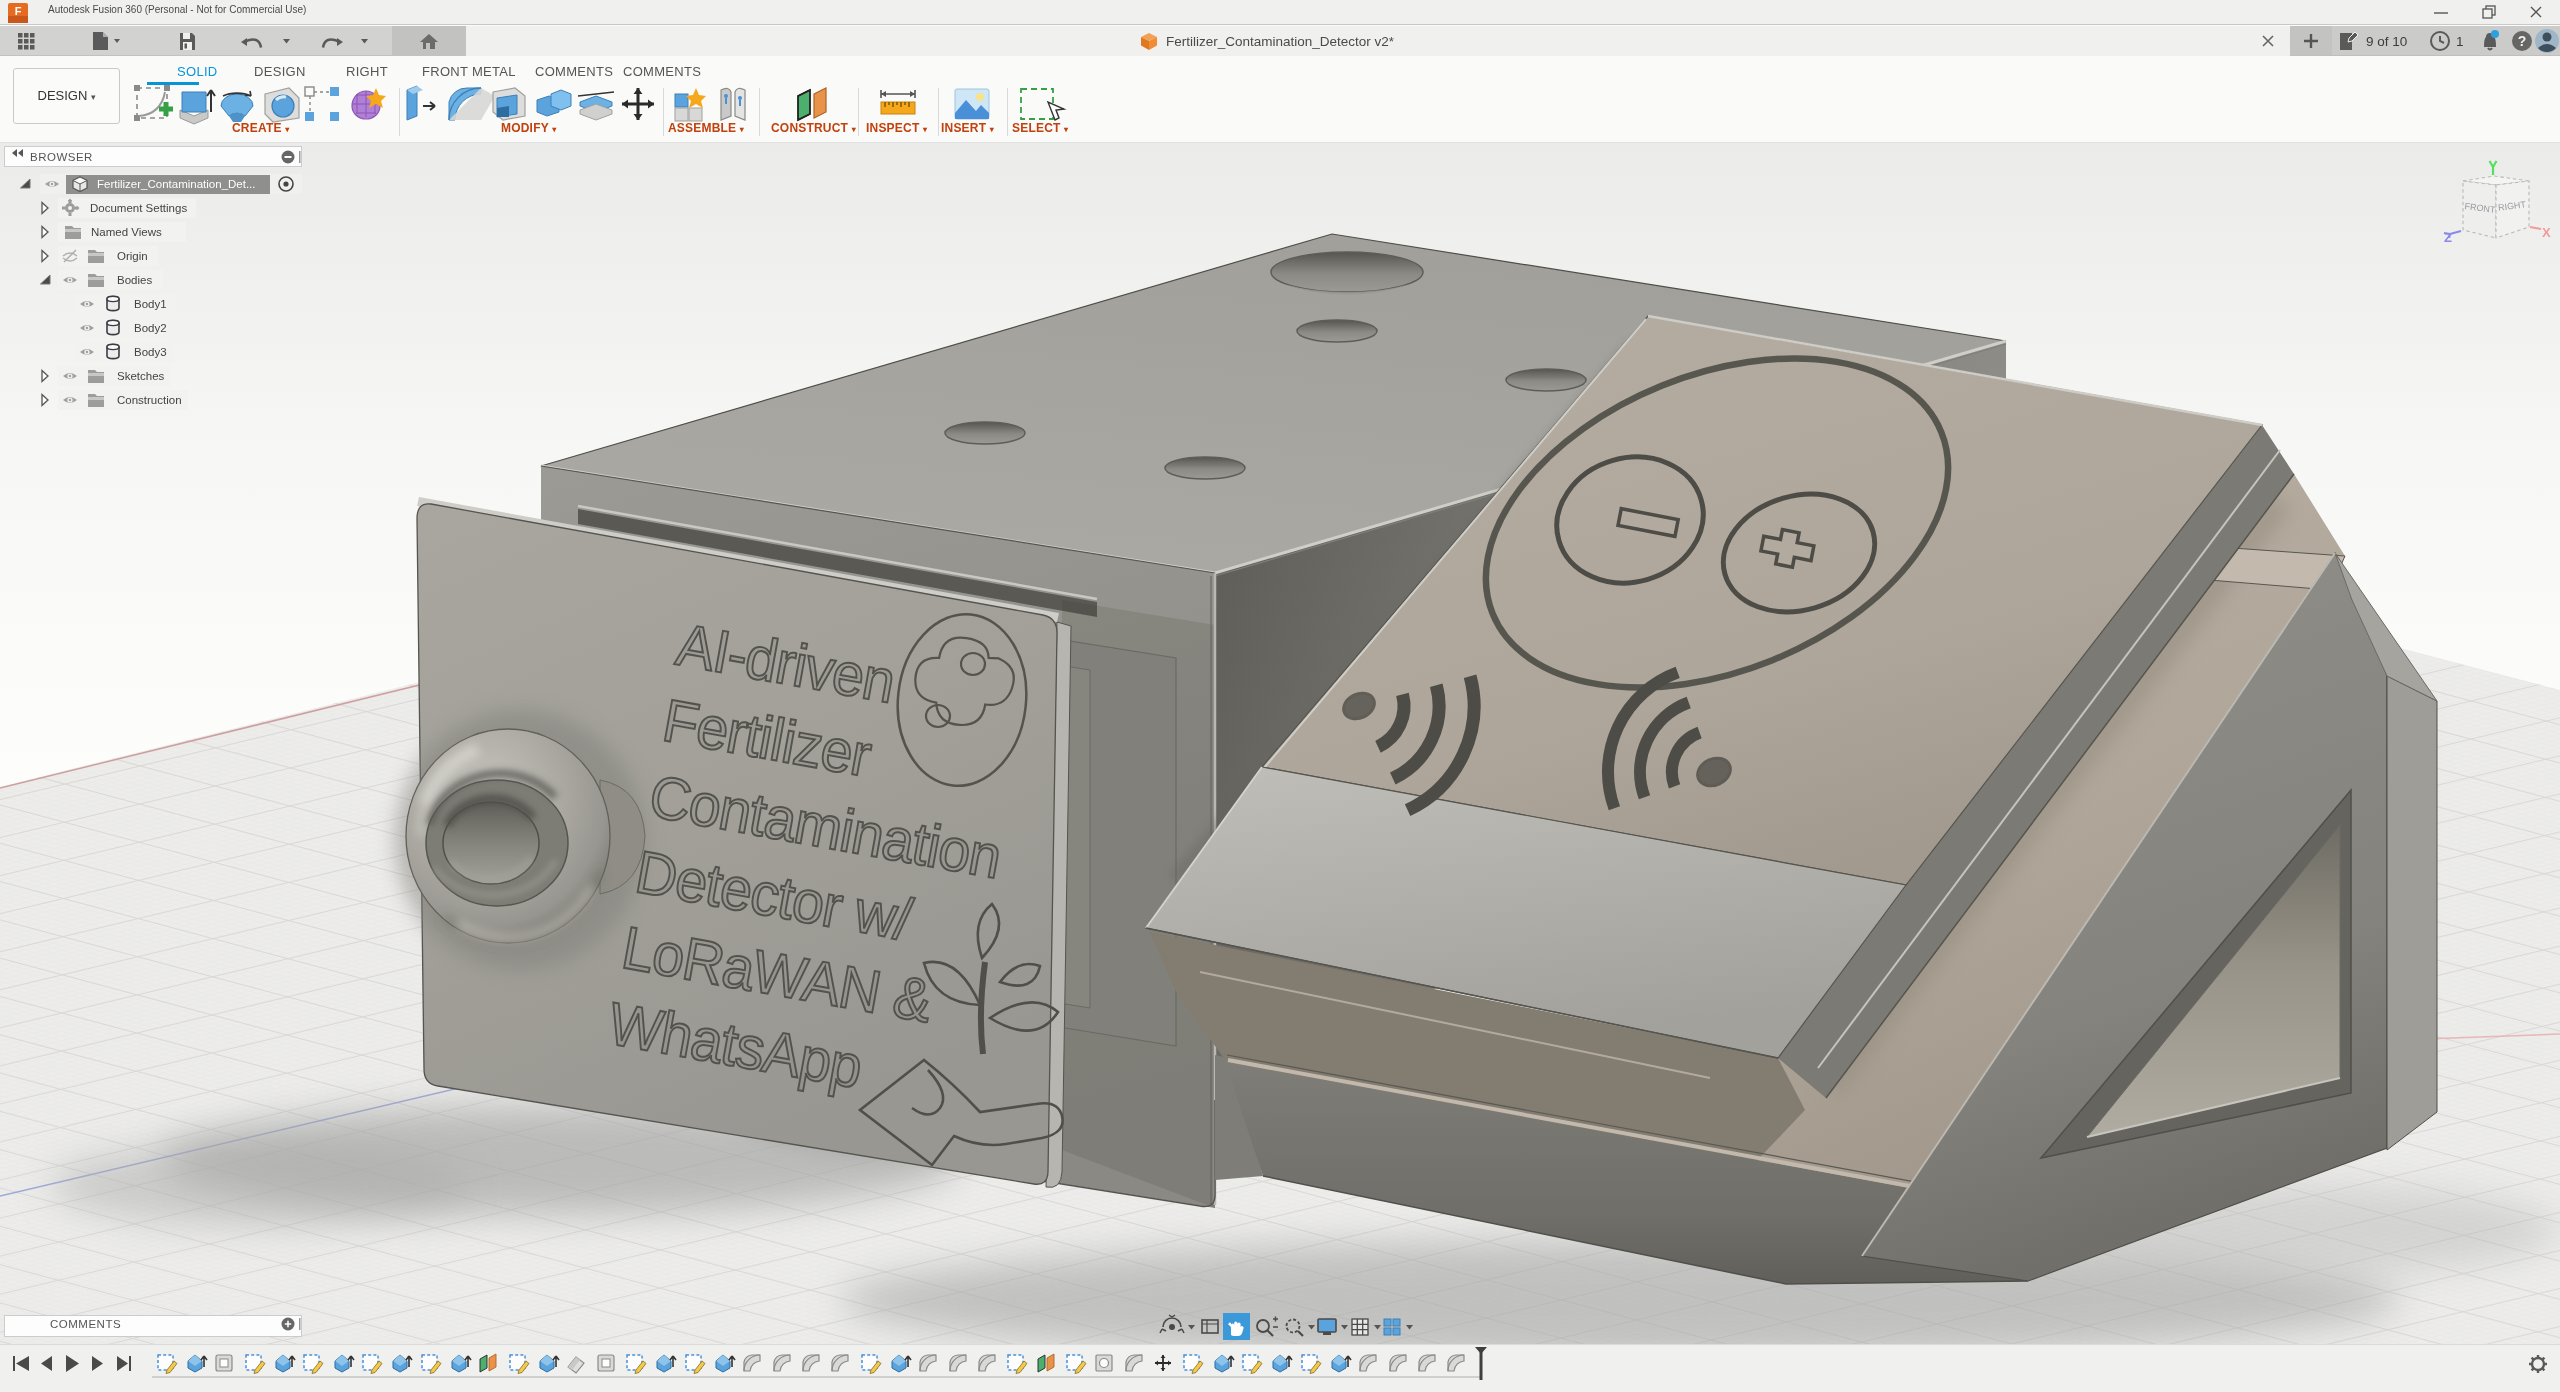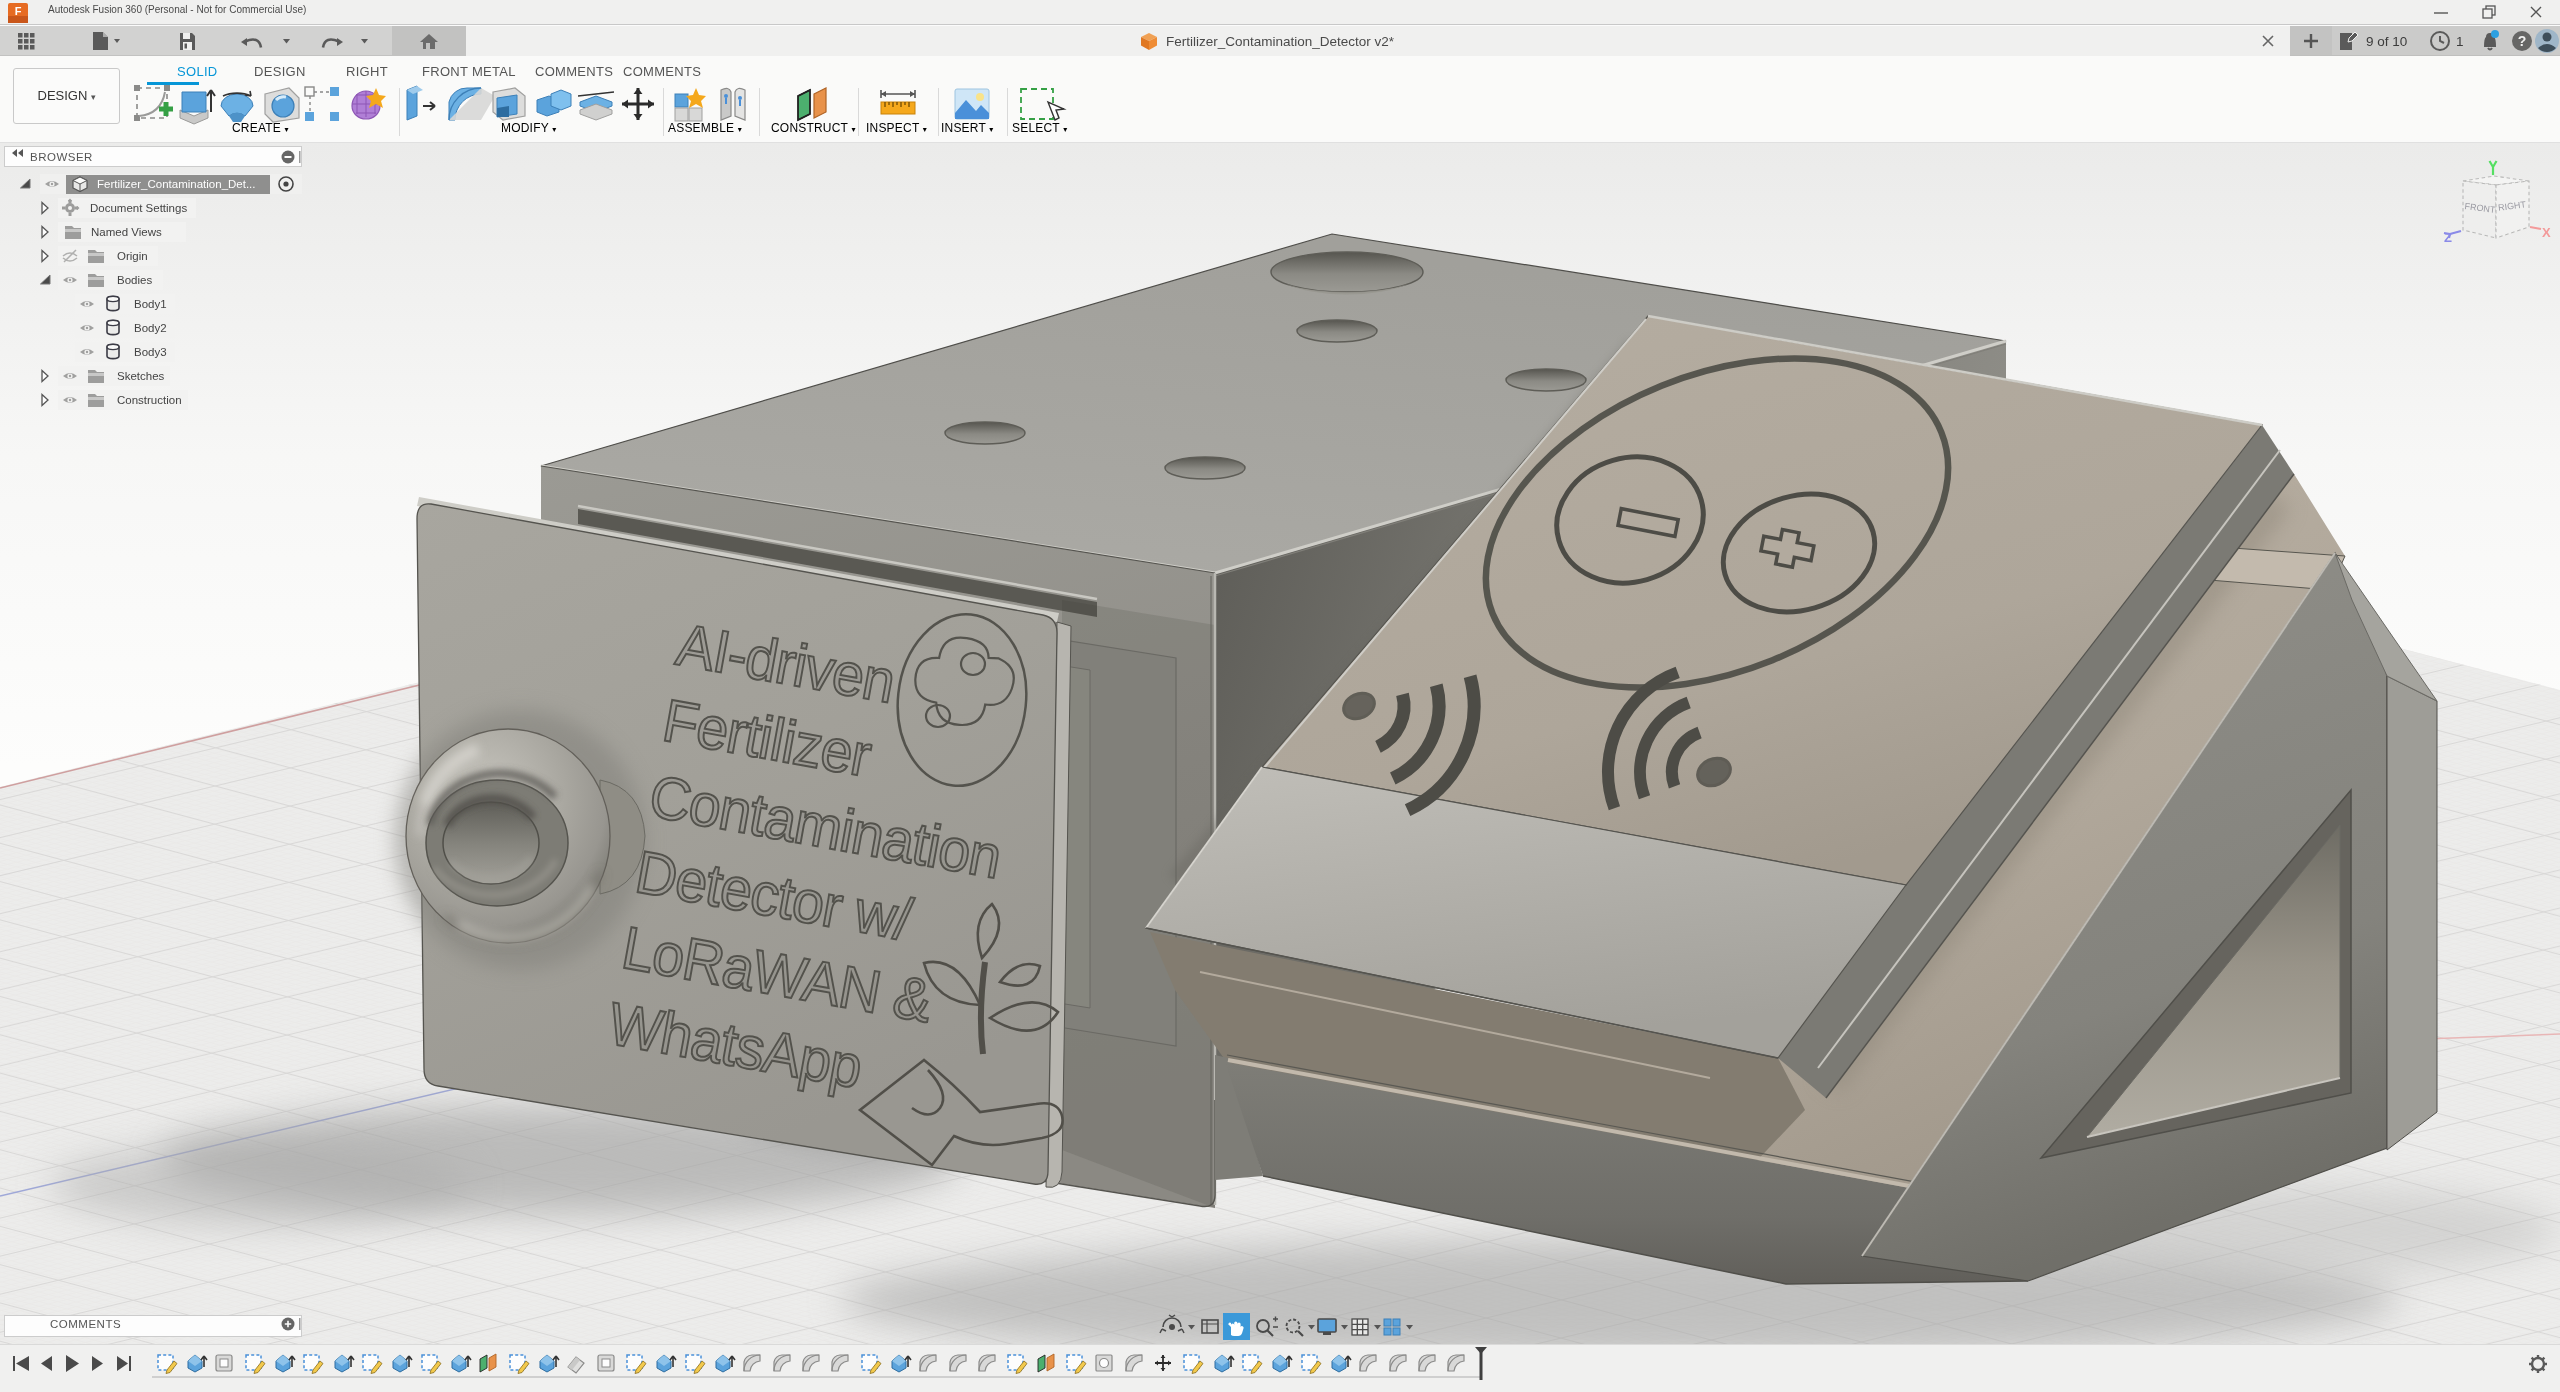--- a/index.html
+++ b/index.html
@@ -7,21 +7,21 @@
   .abs { position:absolute; }
   #titlebar { position:absolute; left:0; top:0; width:2560px; height:25px; background:#f0f0ef; border-bottom:1px solid #c8c8c8; }
   #titlebar .apptitle { position:absolute; left:48px; top:4px; font-size:10px; color:#4a4a4a; }
   #qat { position:absolute; left:0; top:26px; width:2560px; height:30px; background:#d2d2d1; }
   #tabactive { position:absolute; left:466px; top:26px; width:1824px; height:30px; background:#f0f0ef; }
   #tabright { position:absolute; left:2290px; top:26px; width:270px; height:30px; background:#cbcbca; }
   #toolbar { position:absolute; left:0; top:56px; width:2560px; height:87px; background:#fafaf9; border-bottom:1px solid #e0e0e0; }
   #browserhead { position:absolute; left:4px; top:146px; width:298px; height:21px; background:#fdfdfd; border:1px solid #cccccc; }
   #comments { position:absolute; left:4px; top:1315px; width:298px; height:22px; background:#fdfdfd; border:1px solid #cccccc; }
   #timeline { position:absolute; left:0; top:1344px; width:2560px; height:48px; background:#f0f0ef; border-top:1px solid #dadad9; }
-  .tb-label { position:absolute; font-size:12px; color:#000000; letter-spacing:0.2px; }
+  .tb-label { position:absolute; font-size:12px; color:#c2410c; letter-spacing:0.2px;font-weight:bold; }
   .tab-label { position:absolute; top:64px; font-size:13px; color:#555; letter-spacing:0.3px;margin-left:28px; }
   .sep { position:absolute; top:88px; width:1px; height:48px; background:#d9d9d9; }
 </style>
 </head>
 <body>
 
 <svg id="scene" class="abs" style="left:0;top:0;z-index:0" width="2560" height="1392" viewBox="0 0 2560 1392">
   <defs>
     <linearGradient id="vpbg" x1="0" y1="0" x2="0" y2="1">
       <stop offset="0" stop-color="#ebebea"></stop>

